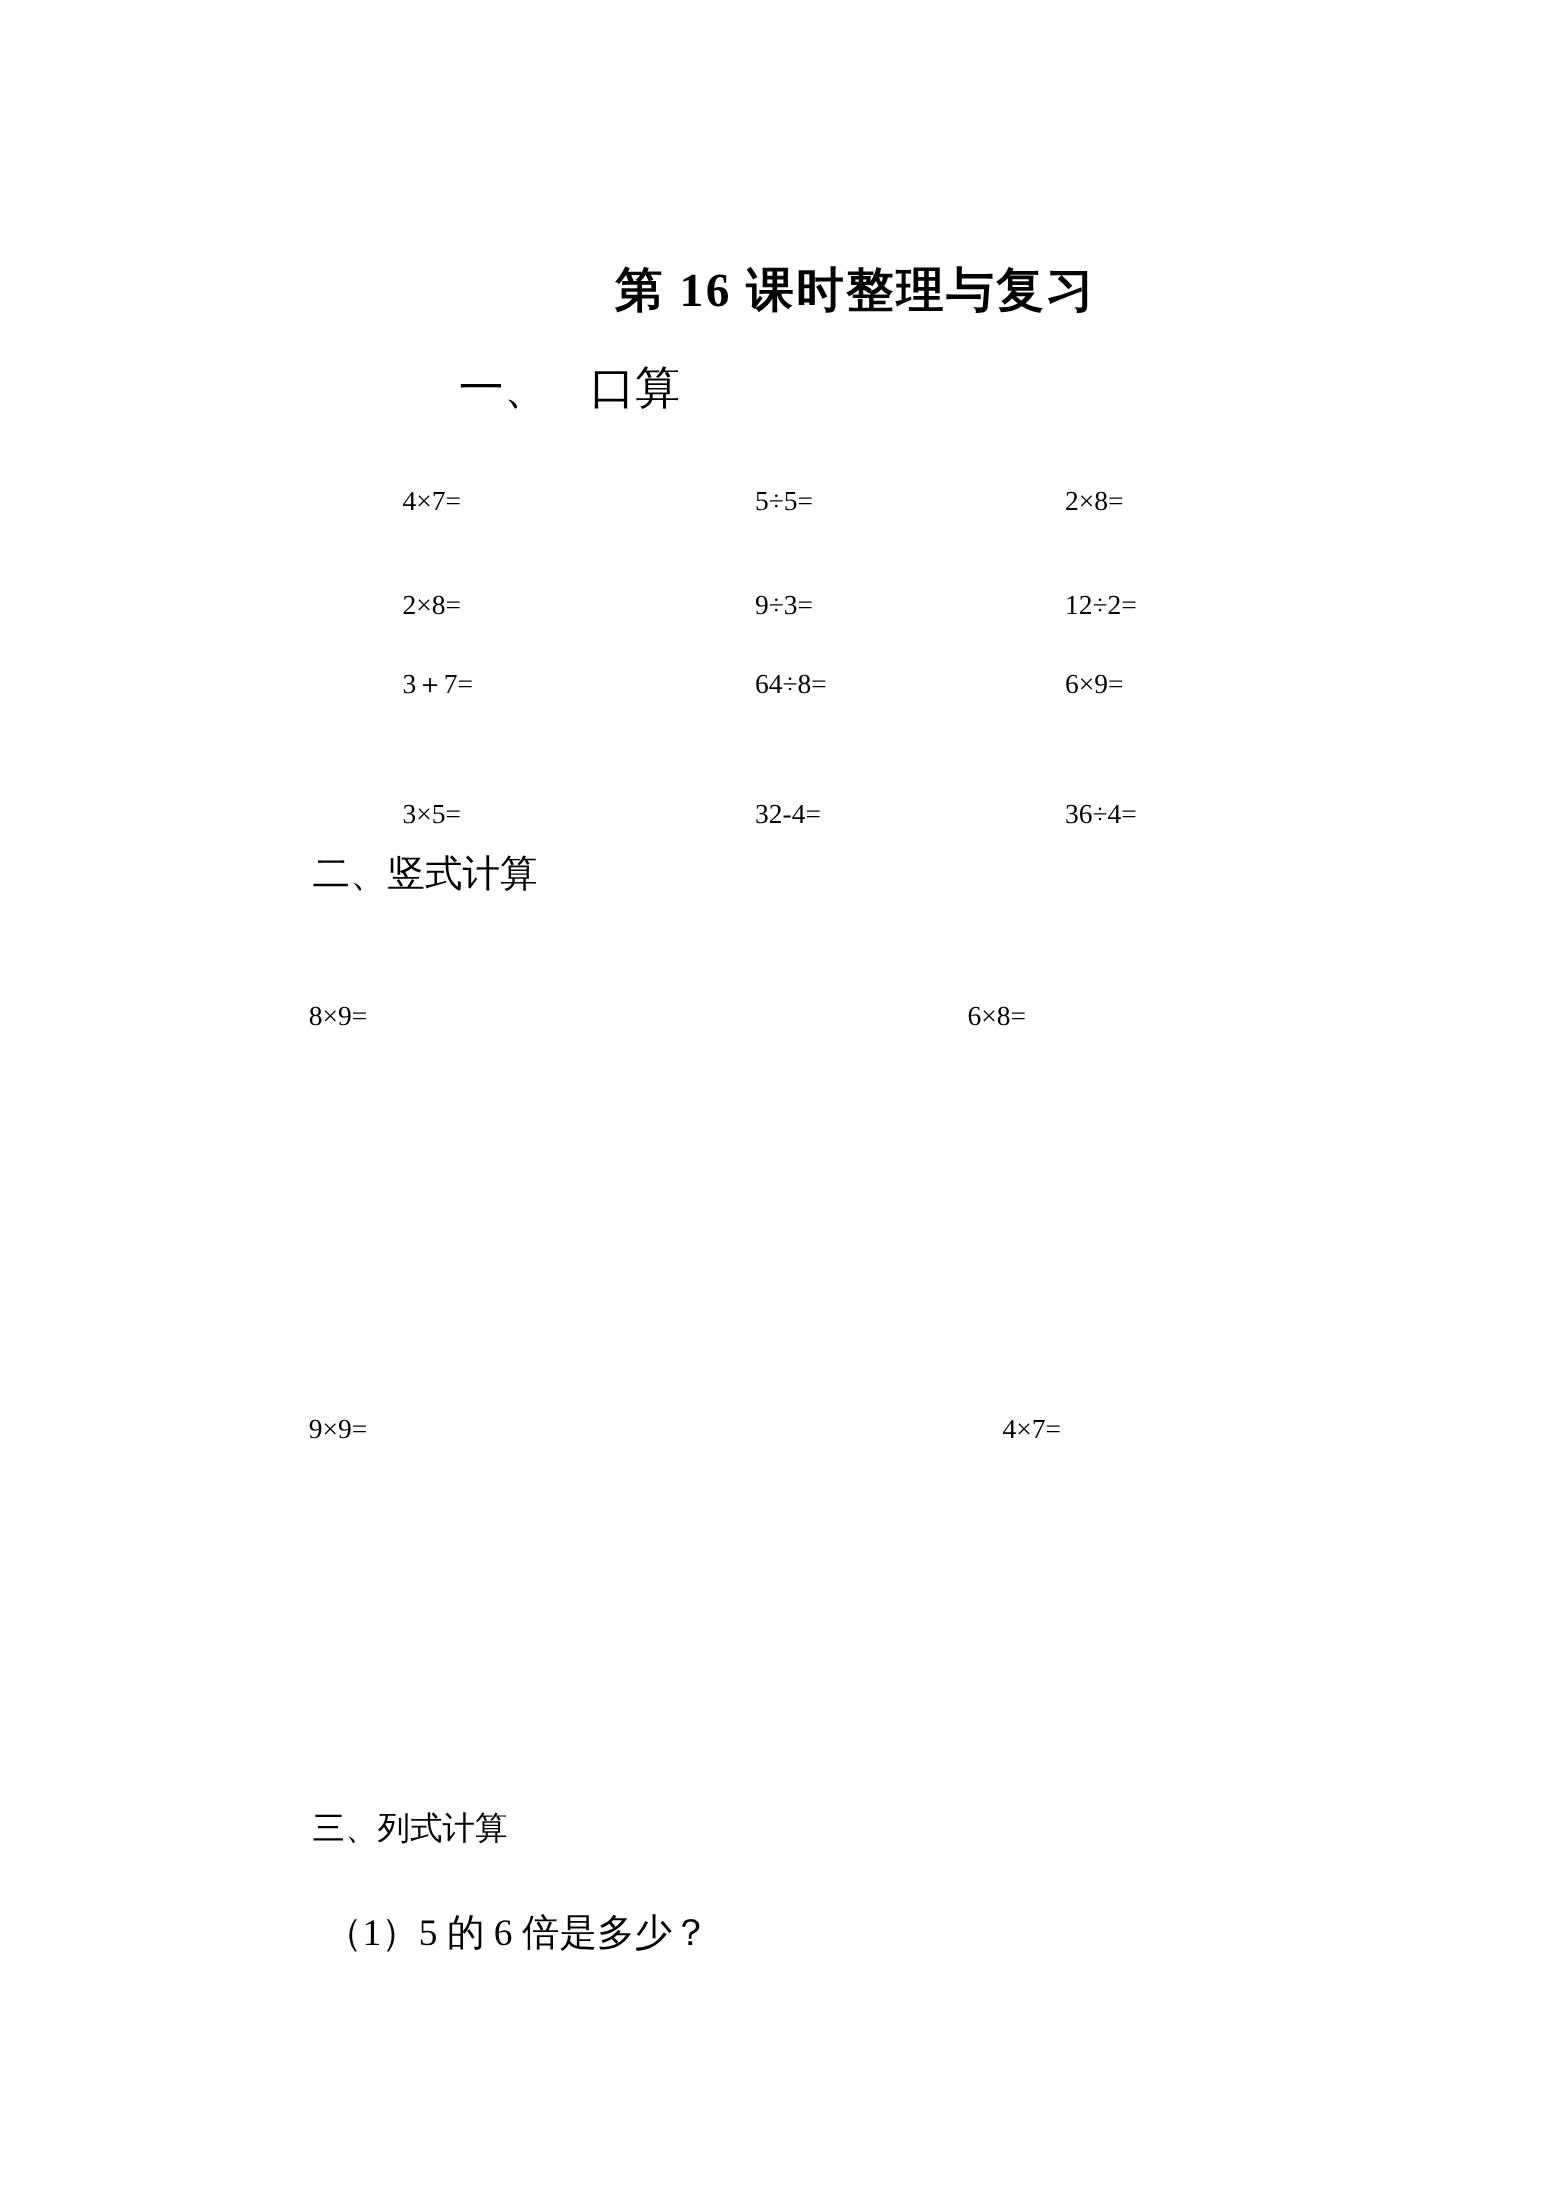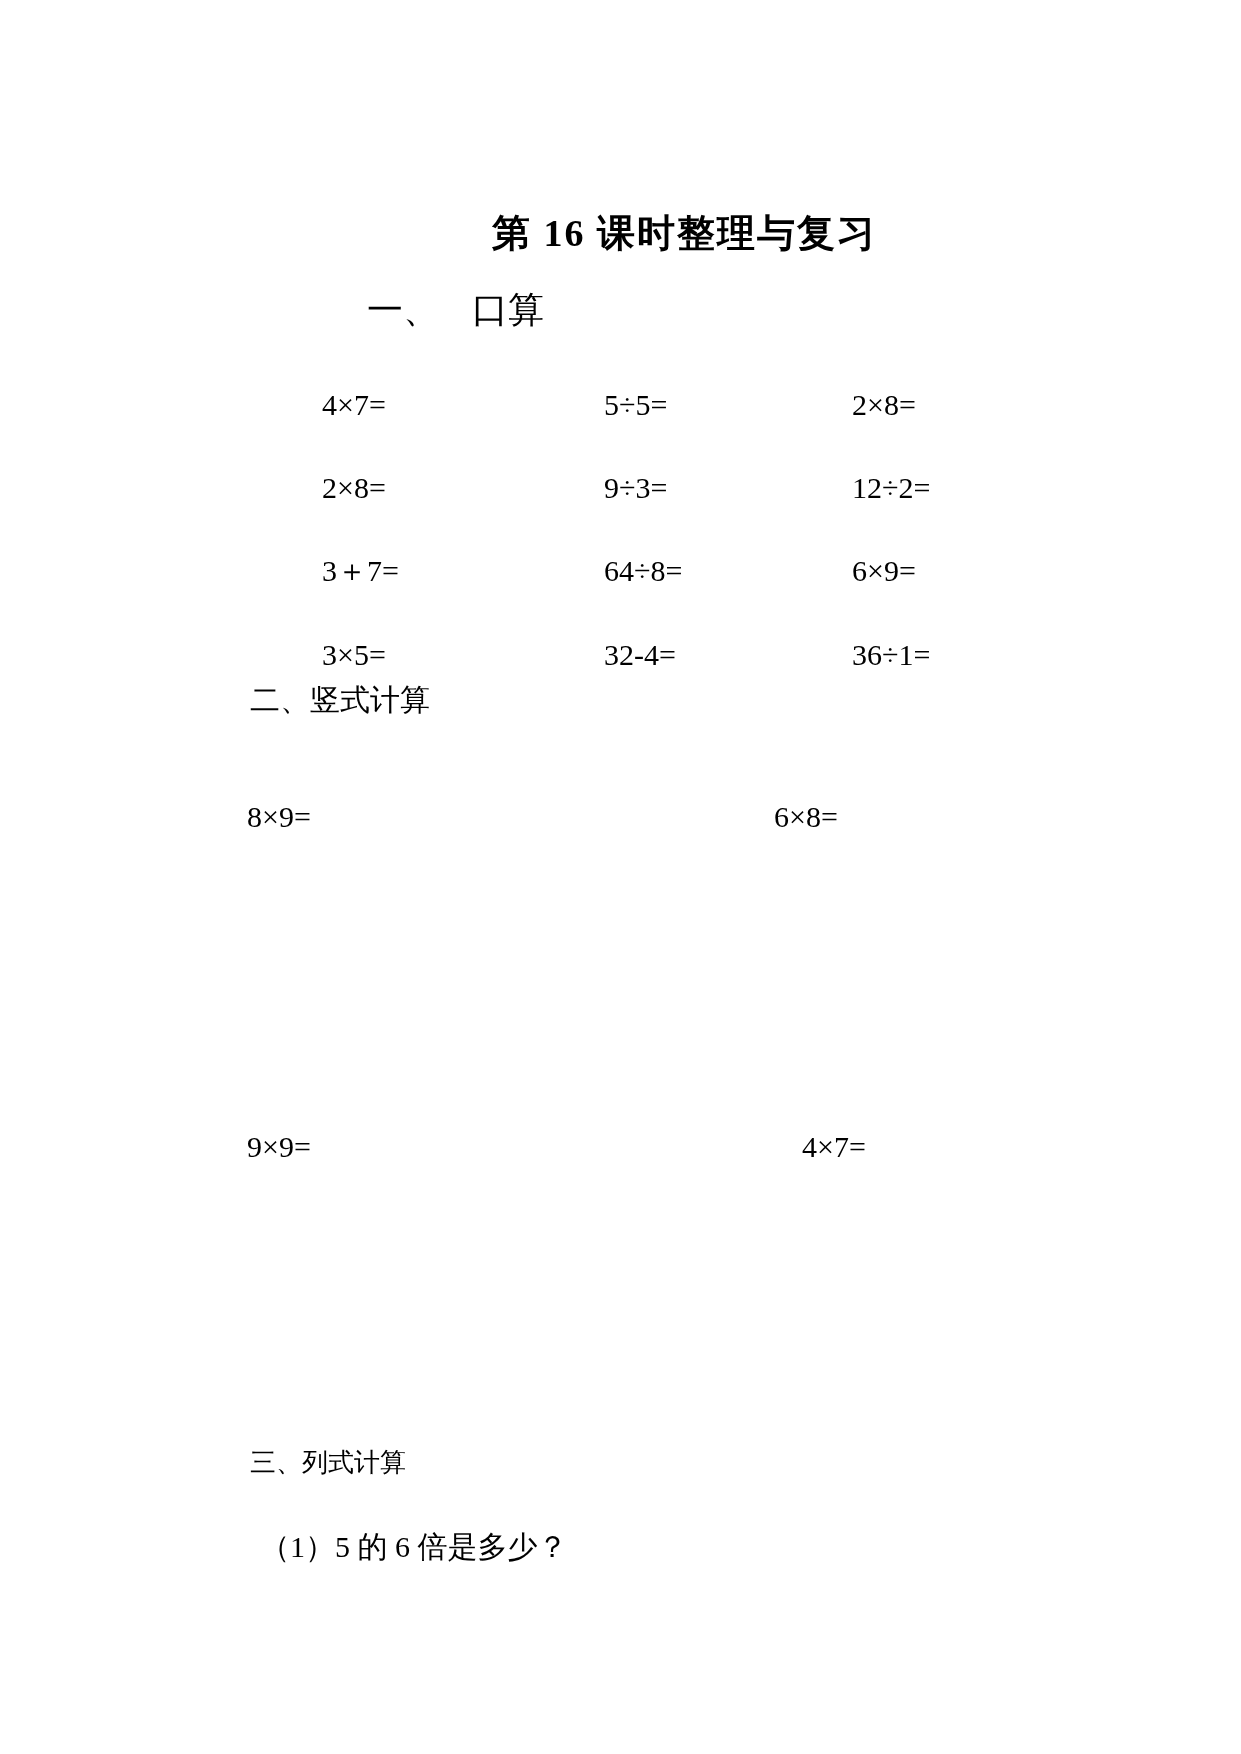--- a/index.html
+++ b/index.html
@@ -23,28 +23,28 @@
     left: 0; top: 148px;
     width: 1241px;
     text-align: center;
     font-size: 38px;
     font-weight: bold;
     letter-spacing: 2px;
   }
   .s1-head { font-size: 36px; top: 226px; }
   .s1-num  { left: 303px; }
   .s1-lab  { left: 408px; }
-  .prob    { font-size: 30px; }
+  .prob    { font-size: 22px; }
   
   .c1 { left: 258px; }
   .c2 { left: 540px; }
   .c3 { left: 788px; }
   .r1 { top: 324px; }
   .r2 { top: 407px; }
-  .r3 { top: 490px; }
+  .r3 { top: 470px; }
   .r4 { top: 574px; }
   .s2-head { left: 186px; top: 619px; font-size: 30px; }
   .v-r1 { top: 736px; }
   .v-r2 { top: 1066px; }
   .v-c1 { left: 183px; }
   .v-c2a { left: 710px; }
   .v-c2b { left: 738px; }
   .s3-head { left: 186px; top: 1384px; font-size: 26px; }
   .s3-item { left: 196px; top: 1466px; font-size: 30px; }
 </style>
@@ -65,21 +65,21 @@
   <span class="abs prob r2 c1">2×8=</span>
   <span class="abs prob r2 c2">9÷3=</span>
   <span class="abs prob r2 c3">12÷2=</span>
 
   <span class="abs prob r3 c1">3＋7=</span>
   <span class="abs prob r3 c2">64÷8=</span>
   <span class="abs prob r3 c3">6×9=</span>
 
   <span class="abs prob r4 c1">3×5=</span>
   <span class="abs prob r4 c2">32-4=</span>
-  <span class="abs prob r4 c3">36÷1=</span>
+  <span class="abs prob r4 c3">36÷4=</span>
 
   <span class="abs s2-head">二、竖式计算</span>
 
   <span class="abs prob v-r1 v-c1">8×9=</span>
   <span class="abs prob v-r1 v-c2a">6×8=</span>
   <span class="abs prob v-r2 v-c1">9×9=</span>
   <span class="abs prob v-r2 v-c2b">4×7=</span>
 
   <span class="abs s3-head">三、列式计算</span>
   <span class="abs s3-item">（1）5 的 6 倍是多少？</span>

